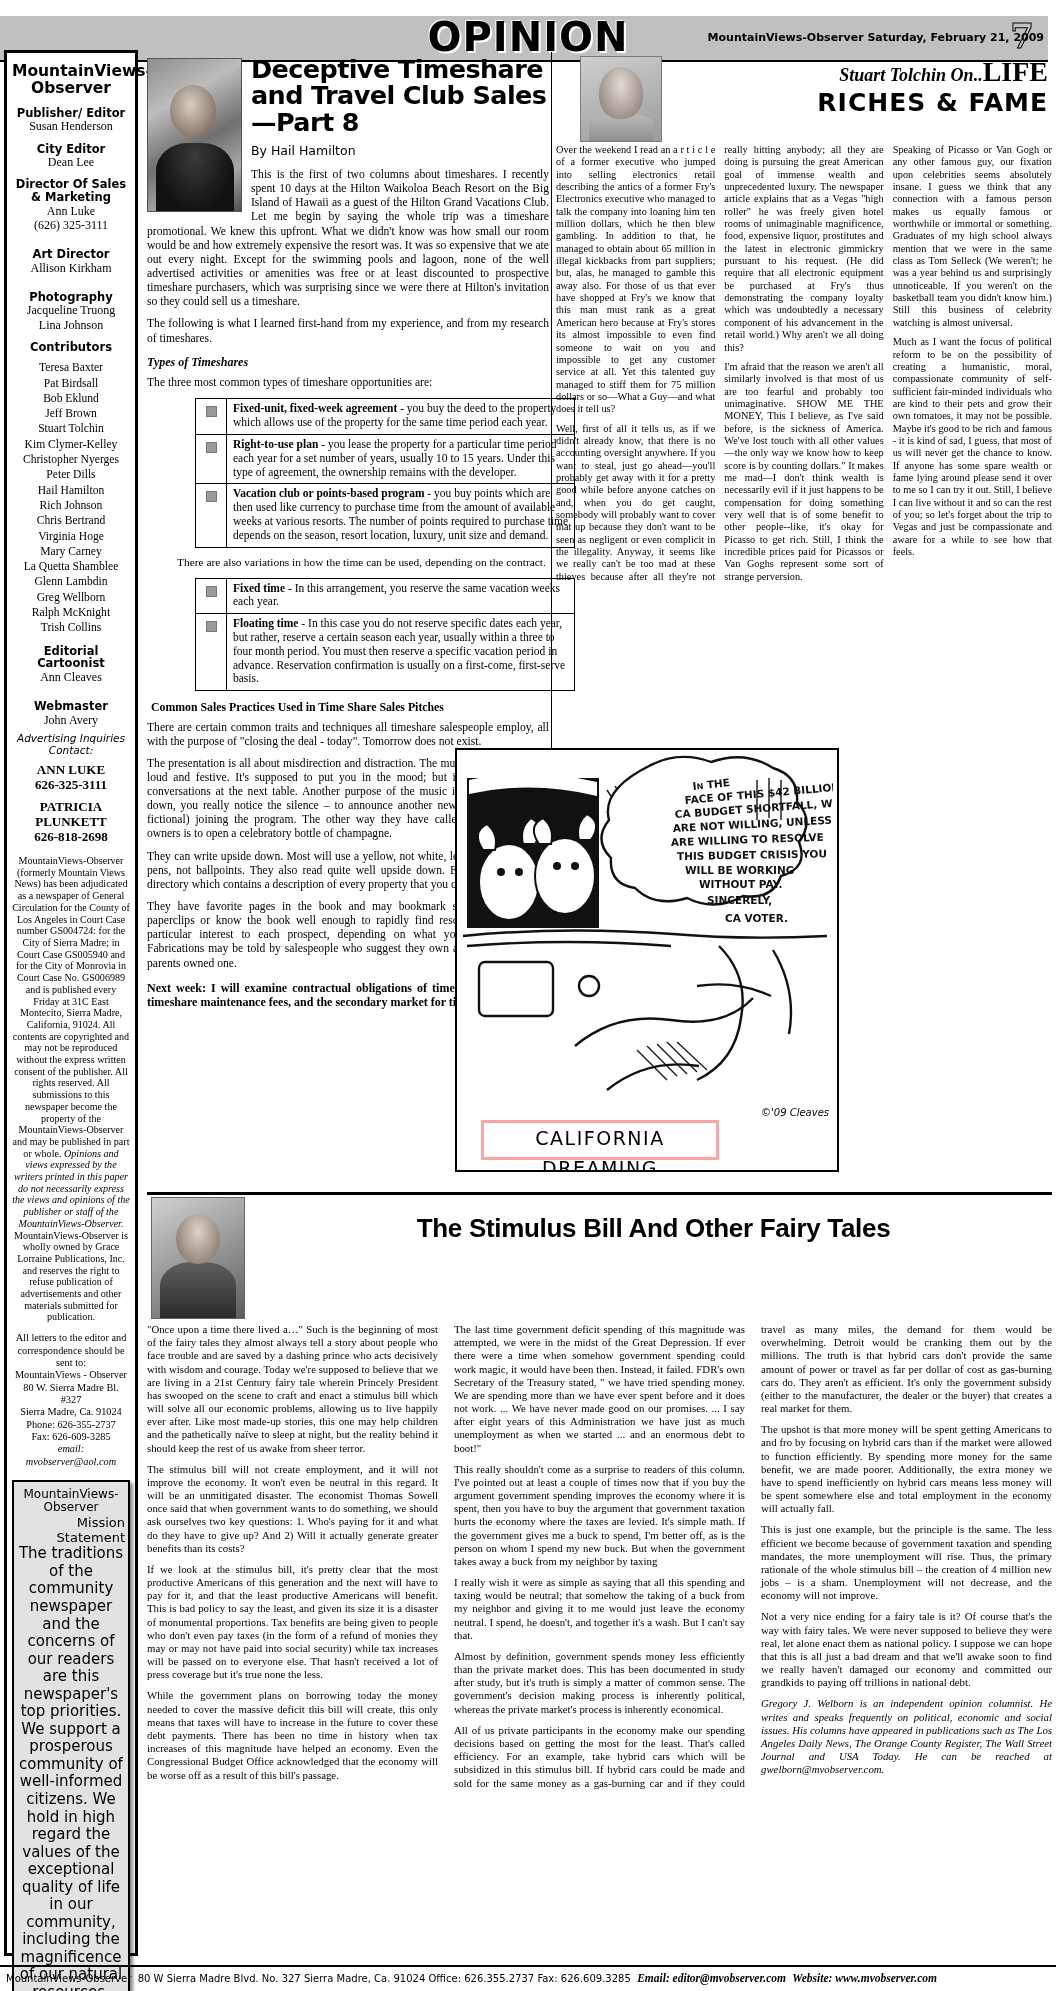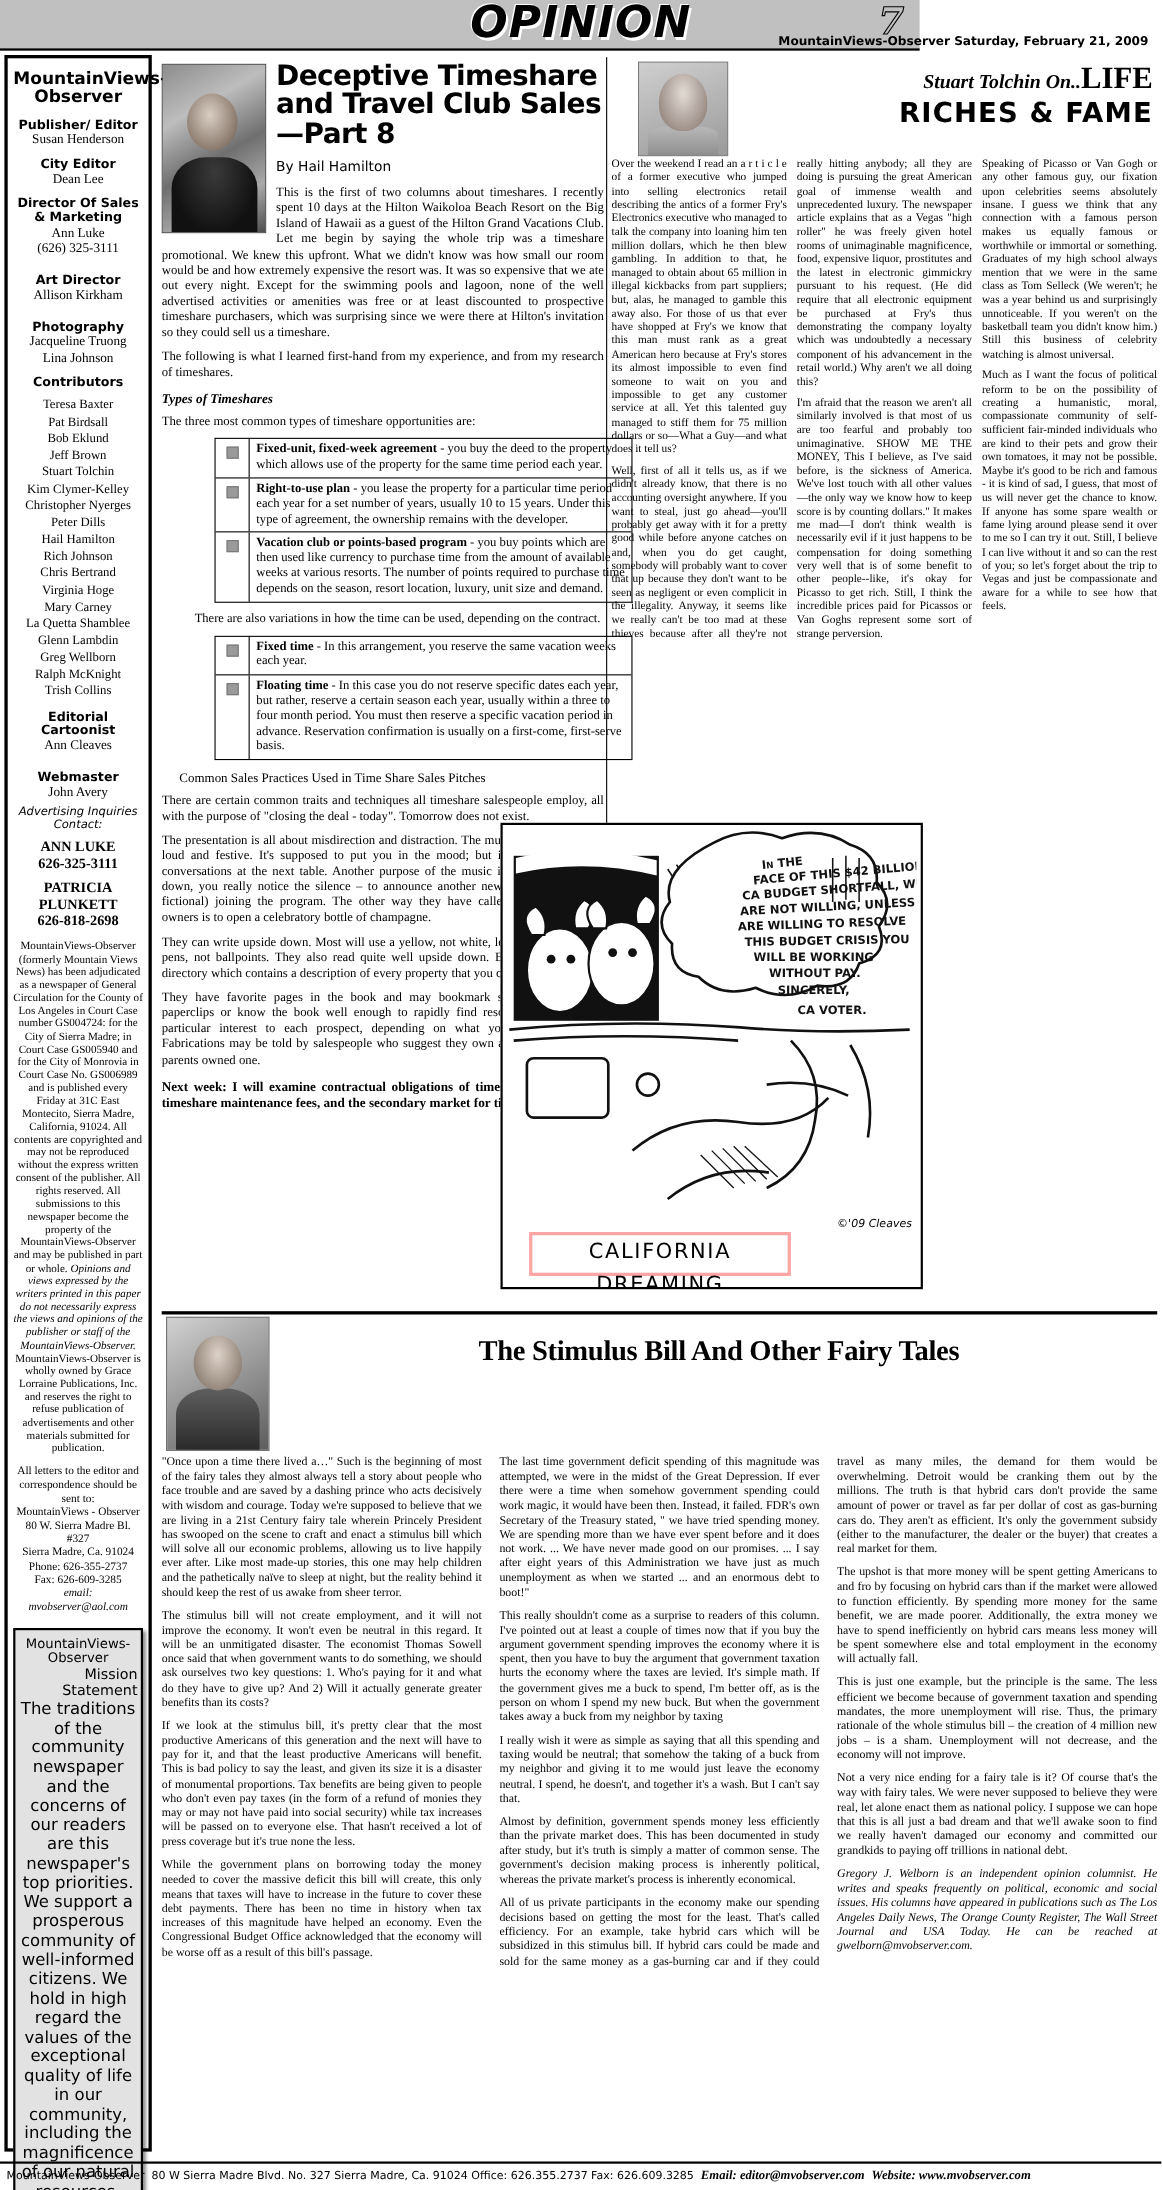--- a/index.html
+++ b/index.html
@@ -1,22 +1,22 @@
 <!DOCTYPE html>
 <html><head>
 <meta charset="utf-8">
 <style>
   html,body{margin:0;padding:0;background:#fff;}
   body{width:1056px;height:1991px;font-family:"Liberation Serif",serif;color:#000;
        -webkit-font-smoothing:antialiased;}
   .page{position:relative;width:1056px;height:1991px;overflow:hidden;}
 
   
-  .topbar{position:absolute;left:0;top:0;width:836px;height:44px;background:#c0c0c0;
-          border-bottom:2px solid #000;font-style:italic;}
+  .topbar{position:absolute;left:0;top:16px;width:1048px;height:44px;background:#c0c0c0;
+          border-bottom:2px solid #000;}
   .opinion-word{position:absolute;left:0;top:-2px;width:1056px;text-align:center;
       font-family:"DejaVu Sans",sans-serif;font-weight:bold;font-size:40px;letter-spacing:1px;
       color:#000;text-shadow:2px 2px 0 #fff,-1px -1px 0 #fff;}
   .page-num{position:absolute;right:14px;top:0px;font-family:"DejaVu Serif",serif;
       font-size:34px;font-weight:bold;color:#c0c0c0;-webkit-text-stroke:1px #000;}
   .dateline{position:absolute;right:12px;top:31px;font-family:"DejaVu Sans",sans-serif;
       font-size:11px;font-weight:bold;color:#000;}
 
   
   .sidebar{position:absolute;left:4px;top:50px;width:134px;height:1906px;
@@ -57,21 +57,21 @@
       border:1px solid #555;position:relative;overflow:hidden;}
   .art1 .photo:after{content:"";position:absolute;left:22px;top:26px;width:46px;height:52px;
       border-radius:50%;background:radial-gradient(ellipse at 45% 38%,#d9cdc2,#8a7a6d 70%,#5b5047);}
   .art1 .photo:before{content:"";position:absolute;left:8px;top:84px;width:78px;height:70px;
       background:radial-gradient(ellipse at 50% 20%,#3a3a3a,#111 70%);border-radius:40% 40% 0 0;}
   .headline1{font-family:"DejaVu Sans",sans-serif;font-weight:bold;font-size:25.5px;
       line-height:1.03;letter-spacing:-0.6px;margin:4px 0 0;}
   .byline1{font-family:"DejaVu Sans",sans-serif;font-size:12.5px;margin:8px 0 10px;}
   .sub-h{font-family:"Liberation Serif",serif;font-weight:bold;font-style:italic;
          font-size:12px;margin:9px 0 7px;}
-  .sub-h2{font-family:"Liberation Serif",serif;font-weight:normal;font-size:11.8px;margin:9px 16px 6px;}
+  .sub-h2{font-family:"Liberation Serif",serif;font-weight:bold;font-size:11.8px;margin:9px 4px 6px;}
   .tbox{border:1px solid #000;margin:7px 0 8px 48px;width:380px;box-sizing:border-box;}
   .tbox .row{display:flex;border-bottom:1px solid #000;}
   .tbox .row:last-child{border-bottom:none;}
   .tbox .bullet{width:30px;flex:0 0 30px;border-right:1px solid #000;position:relative;}
   .tbox .bullet span{position:absolute;left:10px;top:7px;width:9px;height:9px;
      background:#9a9a9a;border:1px solid #777;display:block;}
   .tbox .cell{padding:3px 5px 4px 6px;font-family:"Liberation Serif",serif;
      font-size:11.5px;line-height:1.2;text-align:left;}
   .tbox .cell b{font-weight:bold;}
   .note-after{font-family:"Liberation Serif",serif;font-size:11.4px;margin:2px 0 8px 30px;}
@@ -101,21 +101,21 @@
   .cartoon svg{display:block;}
   .cart-sign{position:absolute;left:24px;bottom:10px;width:232px;height:34px;
      border:3px solid #fca5a5;background:#fff;font-family:"DejaVu Sans",sans-serif;
      font-size:19px;letter-spacing:1.5px;text-align:center;line-height:30px;}
   .cart-sig{position:absolute;right:8px;bottom:52px;font-family:"DejaVu Sans",sans-serif;
      font-size:10px;font-style:italic;}
 
   
   .rule-thick{position:absolute;height:3px;background:#000;}
   .art3{position:absolute;left:147px;top:1195px;width:905px;}
-  .head3{font-family:Liberation Serif, serif;font-weight:bold;font-size:26px;
+  .head3{font-family:Liberation Sans, sans-serif;font-weight:bold;font-size:26px;
          text-align:center;margin:18px 0 10px;letter-spacing:-0.3px;}
   .art3 .wphoto{float:left;width:92px;height:120px;margin:2px 10px 4px 4px;
      background:linear-gradient(150deg,#d2d2d2,#8c8c8c 60%,#5d5d5d);border:1px solid #666;position:relative;}
   .art3 .wphoto:after{content:"";position:absolute;left:24px;top:16px;width:44px;height:50px;
      border-radius:50%;background:radial-gradient(ellipse at 50% 35%,#ded3c9,#93857a 72%,#60564e);}
   .art3 .wphoto:before{content:"";position:absolute;left:8px;top:64px;width:76px;height:56px;
      background:linear-gradient(#5f5f5f,#2b2b2b);border-radius:42% 42% 0 0;}
   .three-col{column-count:3;column-gap:16px;font-family:"Liberation Serif",serif;
      font-size:10.8px;line-height:1.22;text-align:justify;}
   .three-col p{margin:0 0 8px;}

